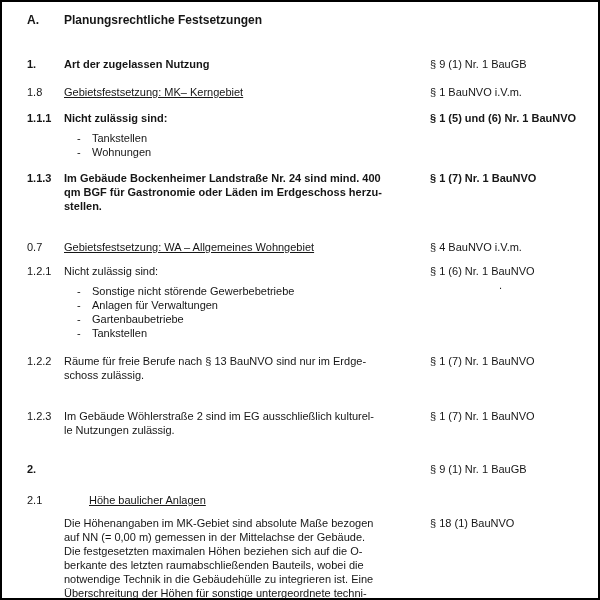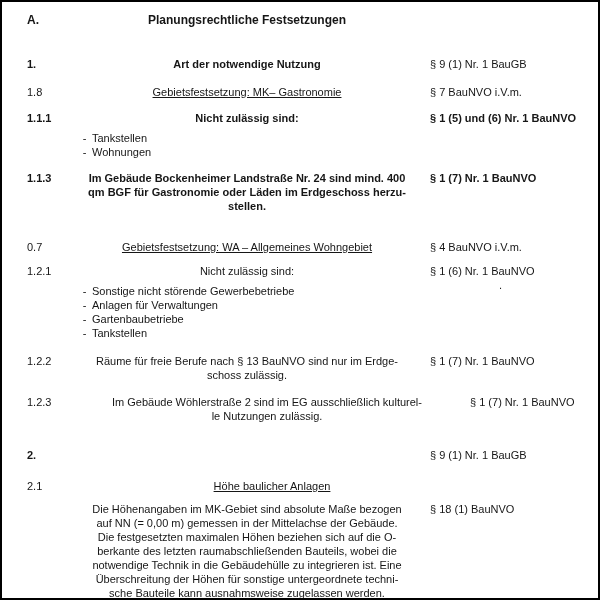--- a/index.html
+++ b/index.html
@@ -16,33 +16,33 @@
     line-height: 14px;
     color: #161616;
     overflow: hidden;
   }
   .row {
     display: grid;
     grid-template-columns: 37px 366px 1fr;
     align-items: start;
   }
   .num  { grid-column: 1; }
-  .content { grid-column: 2; text-align: center; }
+  .content { grid-column: 2; }
   .ref  { grid-column: 3; white-space: nowrap; }
   .bold { font-weight: bold; }
   .underline { text-decoration: underline; }
   .para { white-space: pre-line; }
   .part-header { font-size: 12px; line-height: 15px; }
   .bullet { padding-left: 13px; display: flex; }
   .dash { width: 15px; flex: 0 0 15px; }
   .mt6  { margin-top: 6px; }
   .mt9  { margin-top: 9px; }
   .mt10 { margin-top: 10px; }
   .mt12 { margin-top: 12px; font-weight: bold; }
-  .mt13 { margin-top: 13px; gap: 20px; }
+  .mt13 { margin-top: 27px; }
   .mt14 { margin-top: 14px; }
   .mt17 { margin-top: 17px; gap: 25px; }
   .mt25 { margin-top: 25px; }
   .mt27 { margin-top: 27px; }
   .mt29 { margin-top: 29px; }
   .stray {
     position: absolute;
     left: 497px;
     top: 276px;
     font-size: 11px;
@@ -55,28 +55,28 @@
 <div class="page">
 
   <div class="row part-header">
     <div class="num bold">A.</div>
     <div class="content bold">Planungsrechtliche Festsetzungen</div>
     <div class="ref"></div>
   </div>
 
   <div class="row mt29">
     <div class="num bold">1.</div>
-    <div class="content bold">Art der notwendige Nutzung</div>
+    <div class="content bold">Art der zugelassen Nutzung</div>
     <div class="ref">§ 9 (1) Nr. 1 BauGB</div>
   </div>
 
   <div class="row mt14">
     <div class="num">1.8</div>
-    <div class="content"><span class="underline">Gebietsfestsetzung: MK– Gastronomie</span></div>
-    <div class="ref">§ 7 BauNVO i.V.m.</div>
+    <div class="content"><span class="underline">Gebietsfestsetzung: MK– Kerngebiet</span></div>
+    <div class="ref">§ 1 BauNVO i.V.m.</div>
   </div>
 
   <div class="row mt12">
     <div class="num">1.1.1</div>
     <div class="content">Nicht zulässig sind:</div>
     <div class="ref">§ 1 (5) und (6) Nr. 1 BauNVO</div>
   </div>
 
   <div class="row mt6">
     <div class="num"></div>

